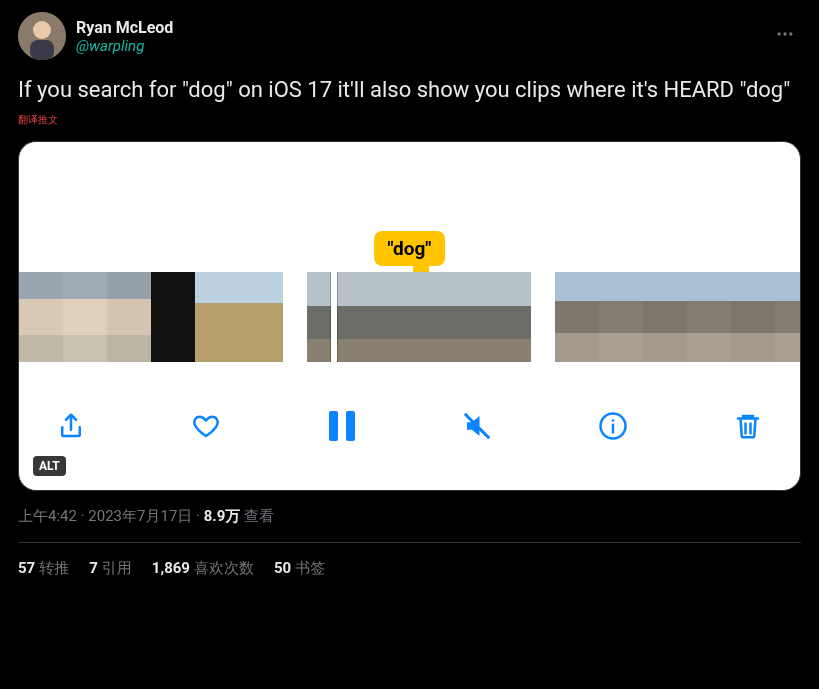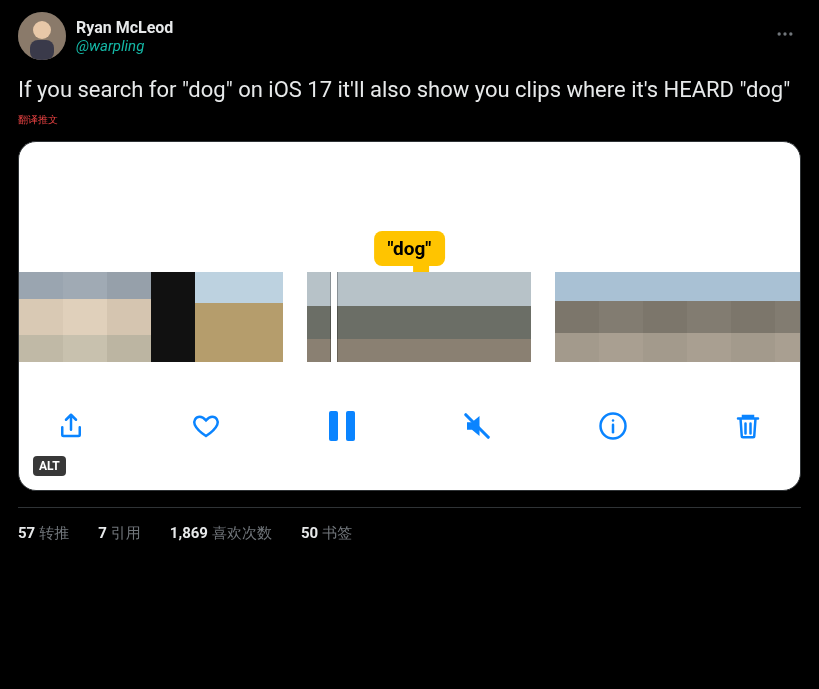--- a/index.html
+++ b/index.html
@@ -35,21 +35,21 @@
   .g3 .frame:nth-child(even) { background: linear-gradient(#a9c1d4 32%, #827c71 32% 68%, #a99f91 68%); }
   .mc-controls { flex: 1; display: flex; align-items: center; justify-content: space-between; padding: 0 34px; }
   .ctrl { color: #0a84ff; cursor: pointer; display: flex; align-items: center; justify-content: center; width: 36px; height: 36px; }
   .ctrl svg { width: 30px; height: 30px; stroke: #0a84ff; fill: none; stroke-width: 2; }
   .pause-bars { display: flex; gap: 8px; }
   .pause-bars span { display: block; width: 9px; height: 30px; background: #0a84ff; border-radius: 2px; }
   .alt-badge { position: absolute; left: 14px; bottom: 14px; background: rgba(0,0,0,0.78); color: #fff; font-size: 12px; font-weight: 700; padding: 3px 6px; border-radius: 4px; cursor: pointer; }
   .meta-row { margin-top: 16px; font-size: 15px; color: #71767b; }
   .meta-row .strong { color: #e7e9ea; font-weight: 700; }
   .divider { height: 1px; background: #2f3336; margin-top: 16px; }
-  .stats-row { display: flex; gap: 29px; padding: 16px 0; font-size: 15px; color: #71767b; }
+  .stats-row { display: flex; gap: 20px; padding: 16px 0; font-size: 15px; color: #71767b; }
   .stats-row .num { color: #e7e9ea; font-weight: 700; margin-right: 4px; }
 </style>
 </head>
 <body>
 
 <div class="tweet">
   <div class="header">
     <div class="avatar">
       <svg viewBox="0 0 48 48">
           <rect width="48" height="48" fill="#8a7a6a"></rect>
@@ -134,20 +134,23 @@
       </div>
       <div class="ctrl">
         <svg viewBox="0 0 24 24">
             <path d="M4 6h16M8 6V4h8v2M6 6l1 14a1 1 0 001 1h8a1 1 0 001-1l1-14M10 10v8M14 10v8" stroke-linecap="round"></path>
           </svg>
       </div>
     </div>
     <div class="alt-badge">ALT</div>
   </div>
 
+  <div class="meta-row">
+    <span>上午4:42</span><span> · </span><span>2023年7月17日</span><span> · </span><span class="strong">8.9万</span><span> 查看</span>
+  </div>
 
   <div class="divider"></div>
 
   <div class="stats-row">
     <div><span class="num">57</span><span>转推</span></div>
     <div><span class="num">7</span><span>引用</span></div>
     <div><span class="num">1,869</span><span>喜欢次数</span></div>
     <div><span class="num">50</span><span>书签</span></div>
   </div>
 </div>

